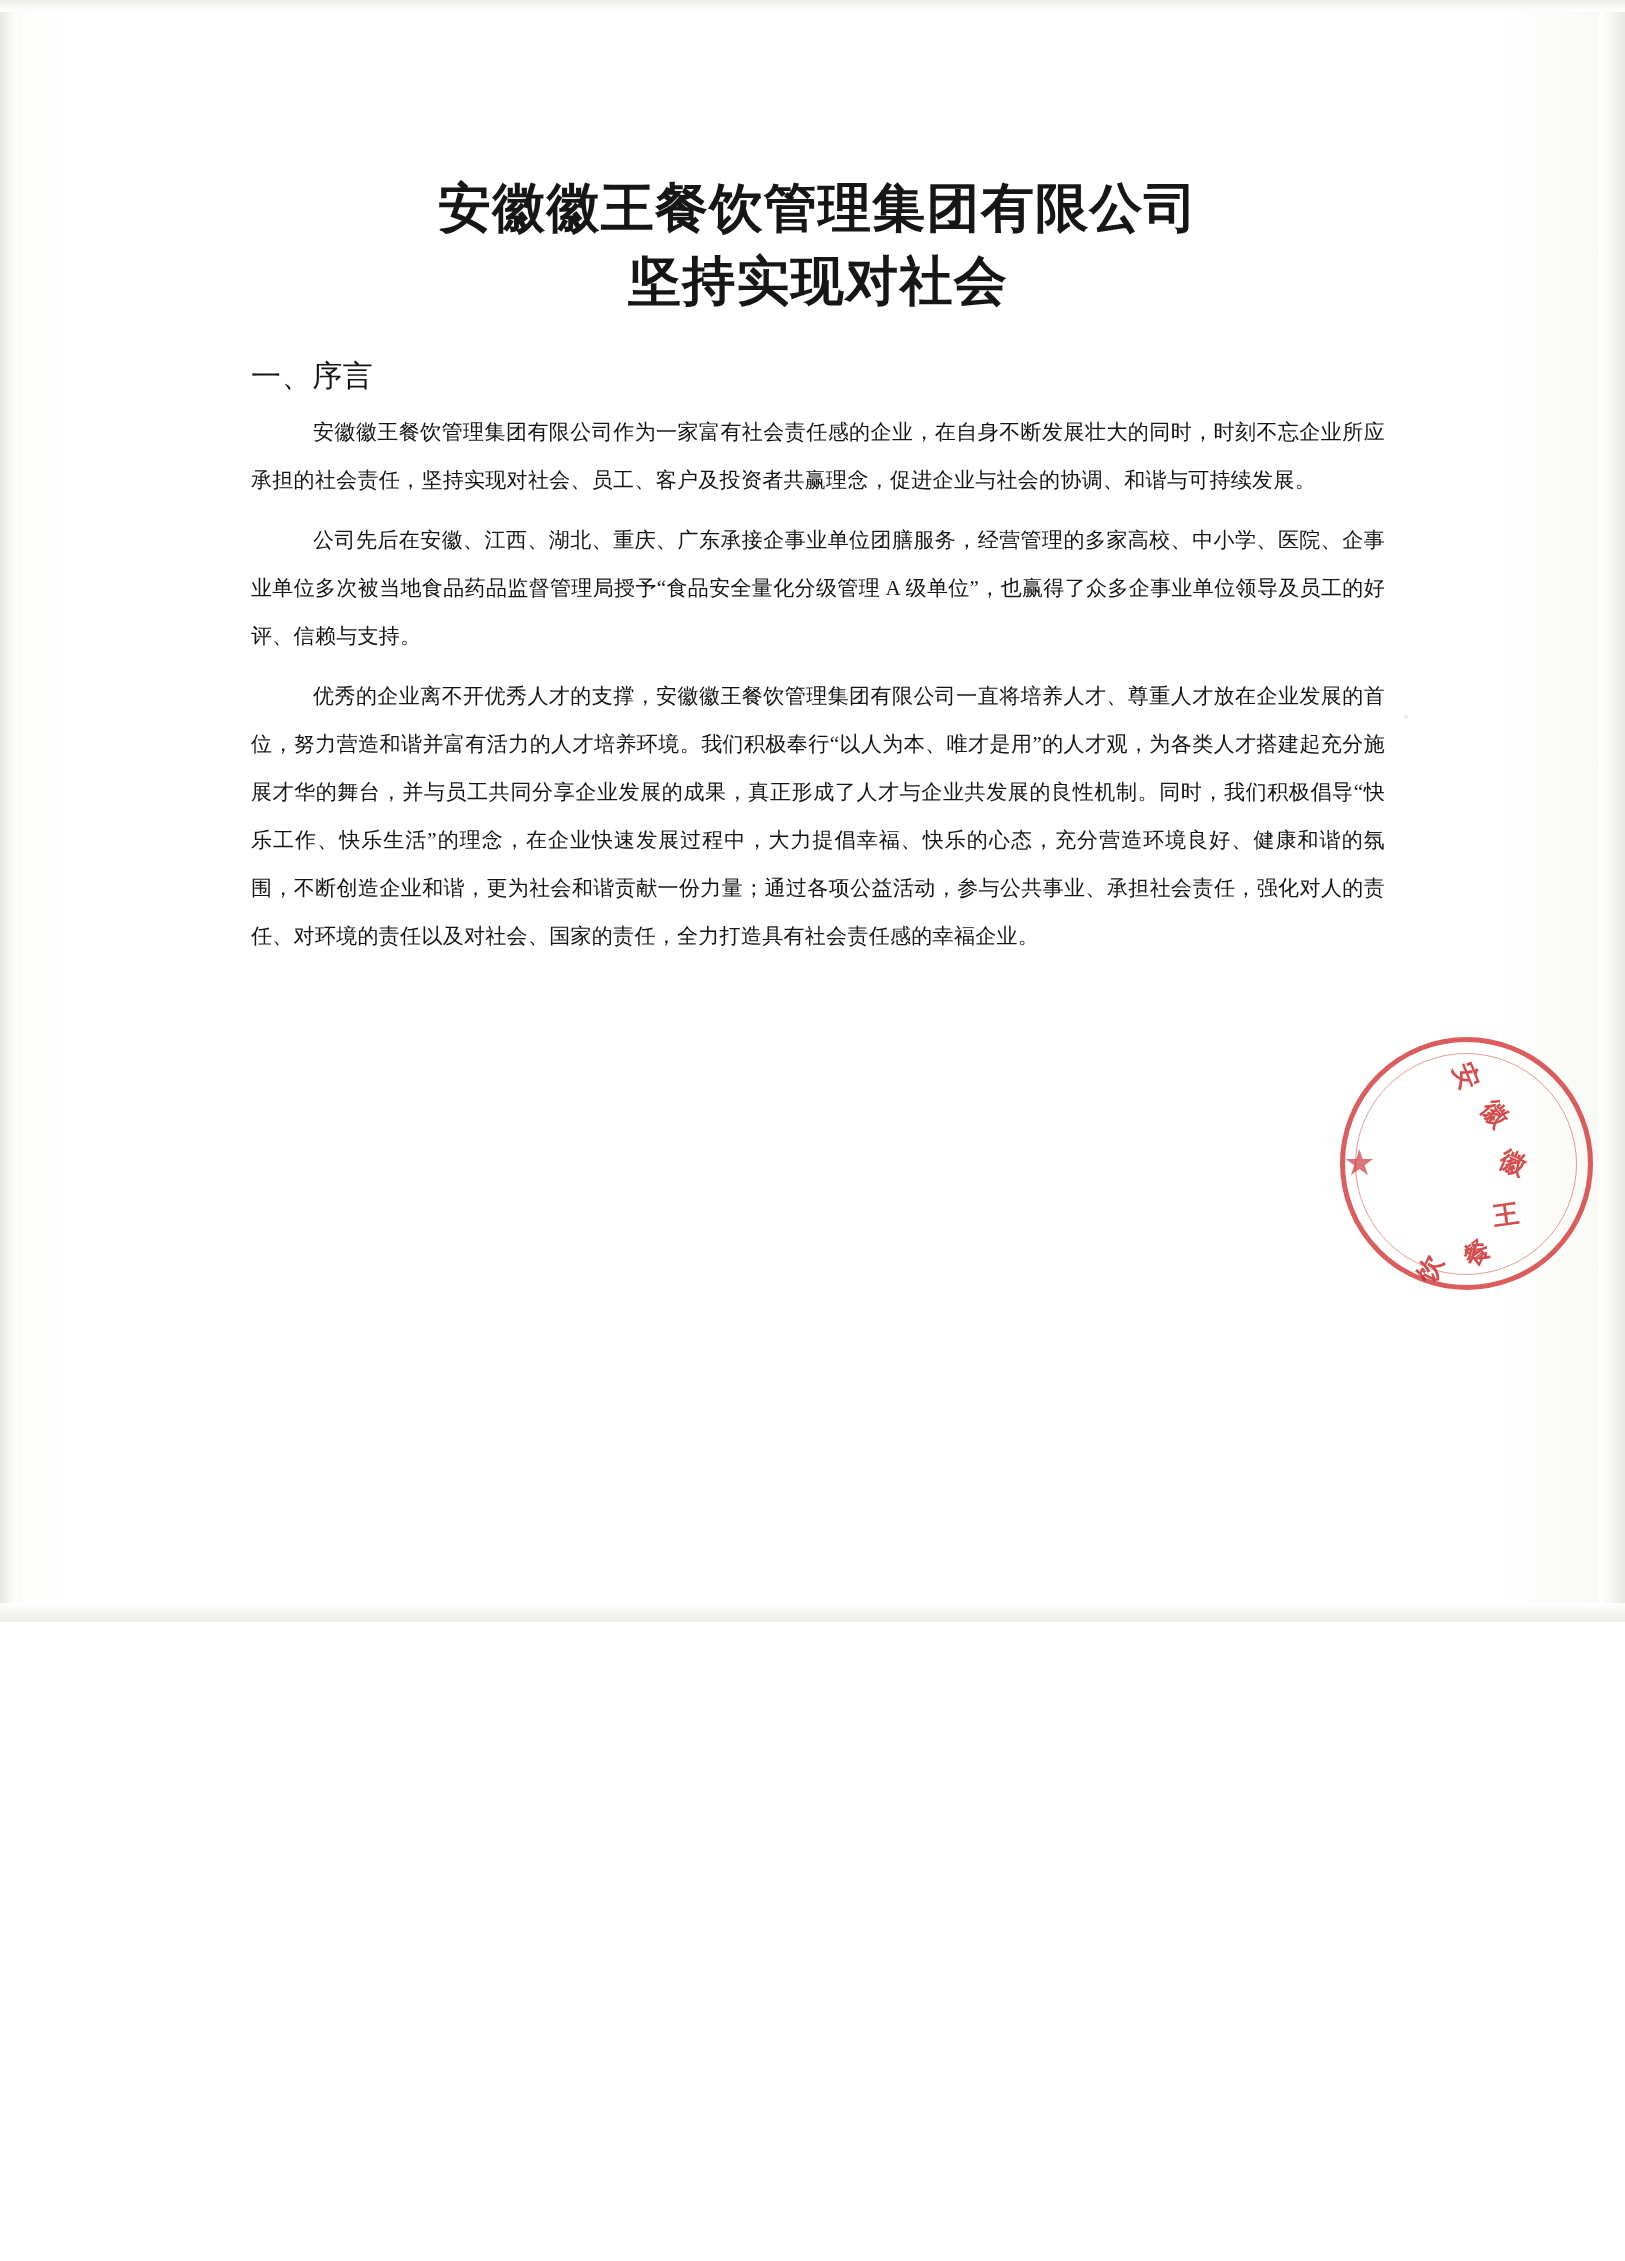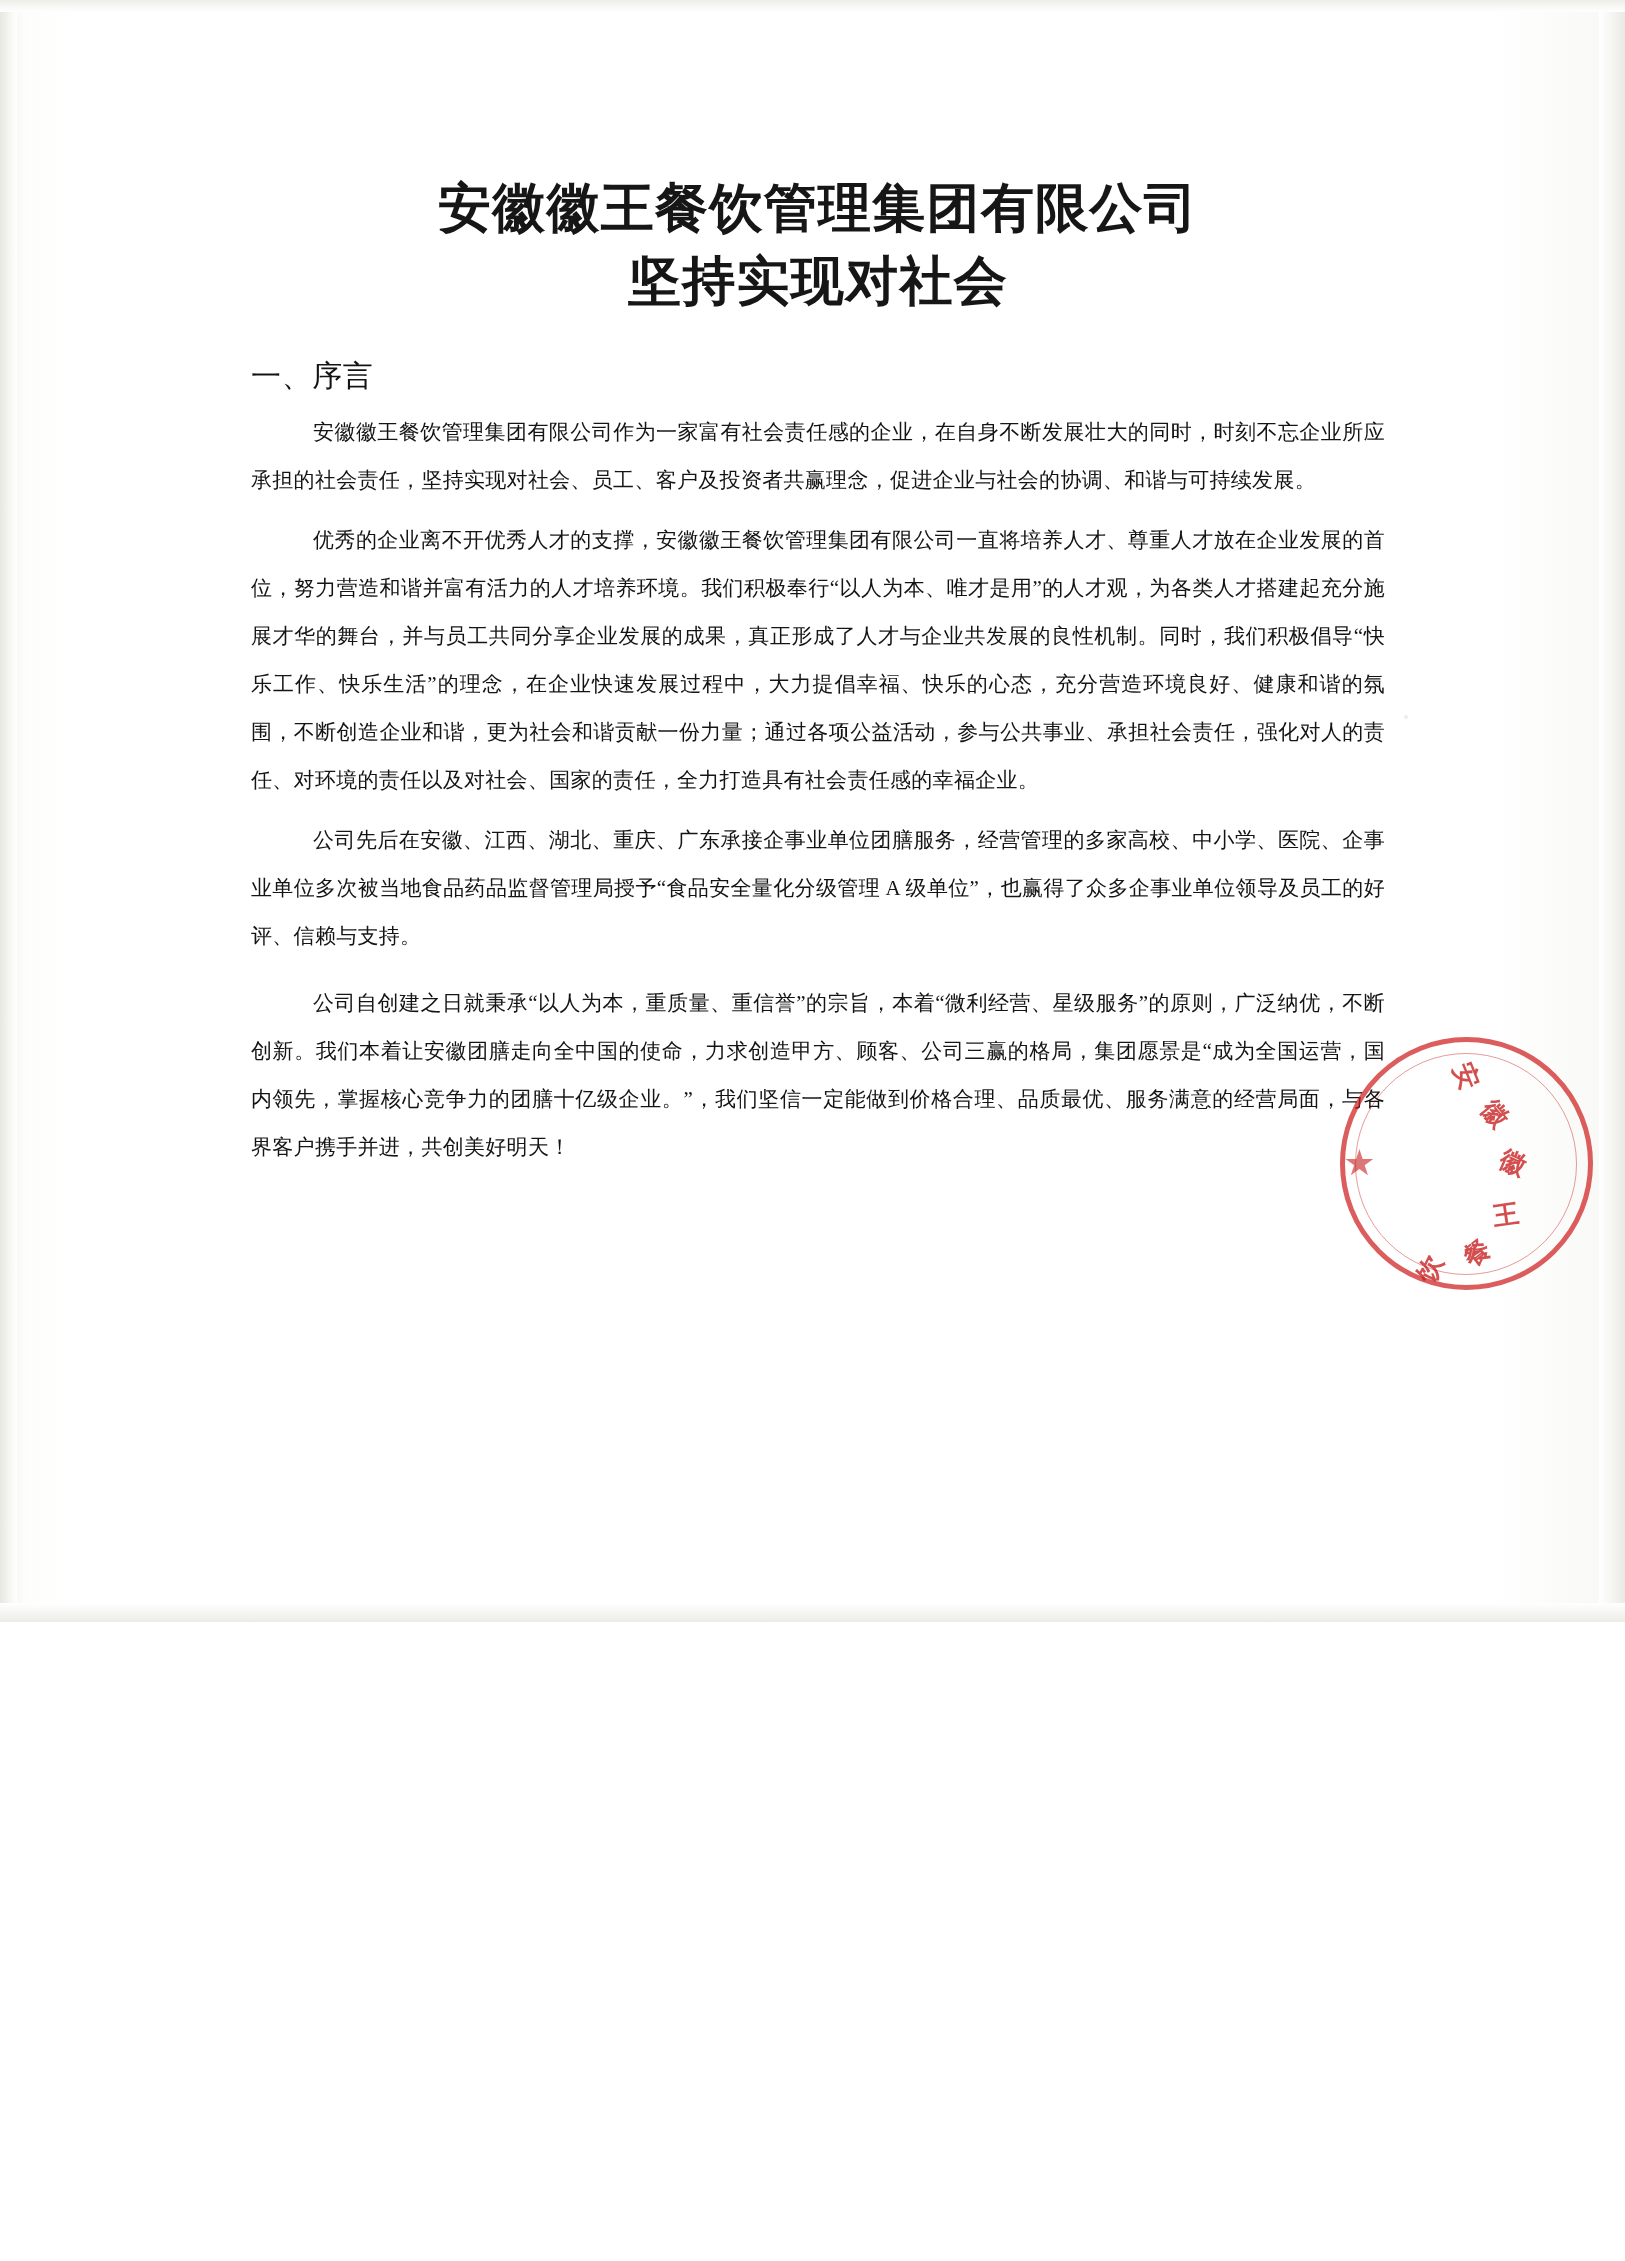--- a/index.html
+++ b/index.html
@@ -178,23 +178,22 @@
   <div class="content">
 
     <div class="title">
       <span>安徽徽王餐饮管理集团有限公司</span>
       <span class="line2">坚持实现对社会</span>
     </div>
 
     <div class="section-heading">一、序言</div>
 
     <p class="para">安徽徽王餐饮管理集团有限公司作为一家富有社会责任感的企业，在自身不断发展壮大的同时，时刻不忘企业所应承担的社会责任，坚持实现对社会、员工、客户及投资者共赢理念，促进企业与社会的协调、和谐与可持续发展。</p>
+    <p class="para">公司先后在安徽、江西、湖北、重庆、广东承接企事业单位团膳服务，经营管理的多家高校、中小学、医院、企事业单位多次被当地食品药品监督管理局授予“食品安全量化分级管理 A 级单位”，也赢得了众多企事业单位领导及员工的好评、信赖与支持。</p>
     <p class="para">优秀的企业离不开优秀人才的支撑，安徽徽王餐饮管理集团有限公司一直将培养人才、尊重人才放在企业发展的首位，努力营造和谐并富有活力的人才培养环境。我们积极奉行“以人为本、唯才是用”的人才观，为各类人才搭建起充分施展才华的舞台，并与员工共同分享企业发展的成果，真正形成了人才与企业共发展的良性机制。同时，我们积极倡导“快乐工作、快乐生活”的理念，在企业快速发展过程中，大力提倡幸福、快乐的心态，充分营造环境良好、健康和谐的氛围，不断创造企业和谐，更为社会和谐贡献一份力量；通过各项公益活动，参与公共事业、承担社会责任，强化对人的责任、对环境的责任以及对社会、国家的责任，全力打造具有社会责任感的幸福企业。</p>
-    <p class="para">公司先后在安徽、江西、湖北、重庆、广东承接企事业单位团膳服务，经营管理的多家高校、中小学、医院、企事业单位多次被当地食品药品监督管理局授予“食品安全量化分级管理 A 级单位”，也赢得了众多企事业单位领导及员工的好评、信赖与支持。</p>
-    <p class="para gap">公司自创建之日就秉承“以人为本，重质量、重信誉”的宗旨，本着“微利经营、星级服务”的原则，广泛纳优，不断创新。我们本着让安徽团膳走向全中国的使命，力求创造甲方、顾客、公司三赢的格局，集团愿景是“成为全国运营，国内领先，掌握核心竞争力的团膳十亿级企业。”，我们坚信一定能做到价格合理、品质最优、服务满意的经营局面，与各界客户携手并进，共创美好明天！</p>
 
   </div>
 
   <div class="seal">
     <div class="ring"></div>
     <div class="ring-inner"></div>
     <div class="seal-text">
       <span class="sc0">安</span>
       <span class="sc1">徽</span>
       <span class="sc2">徽</span>

